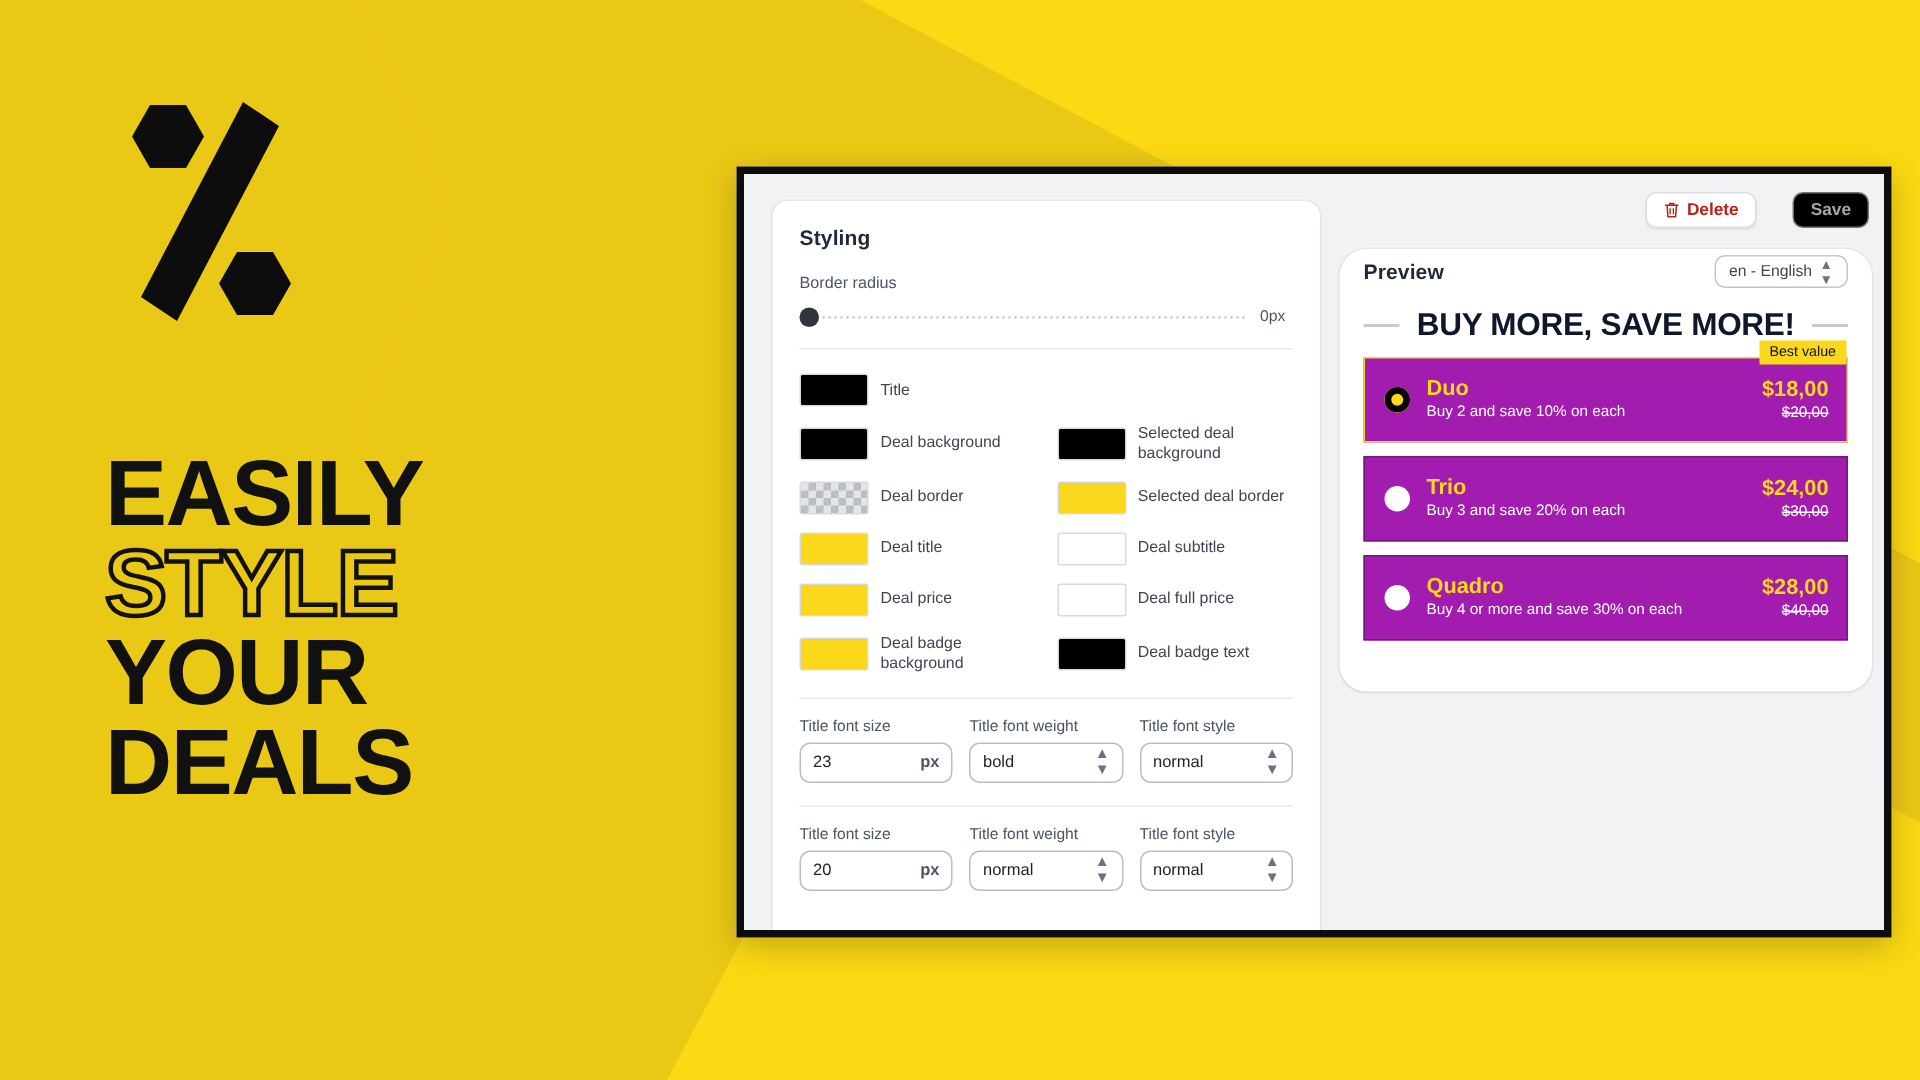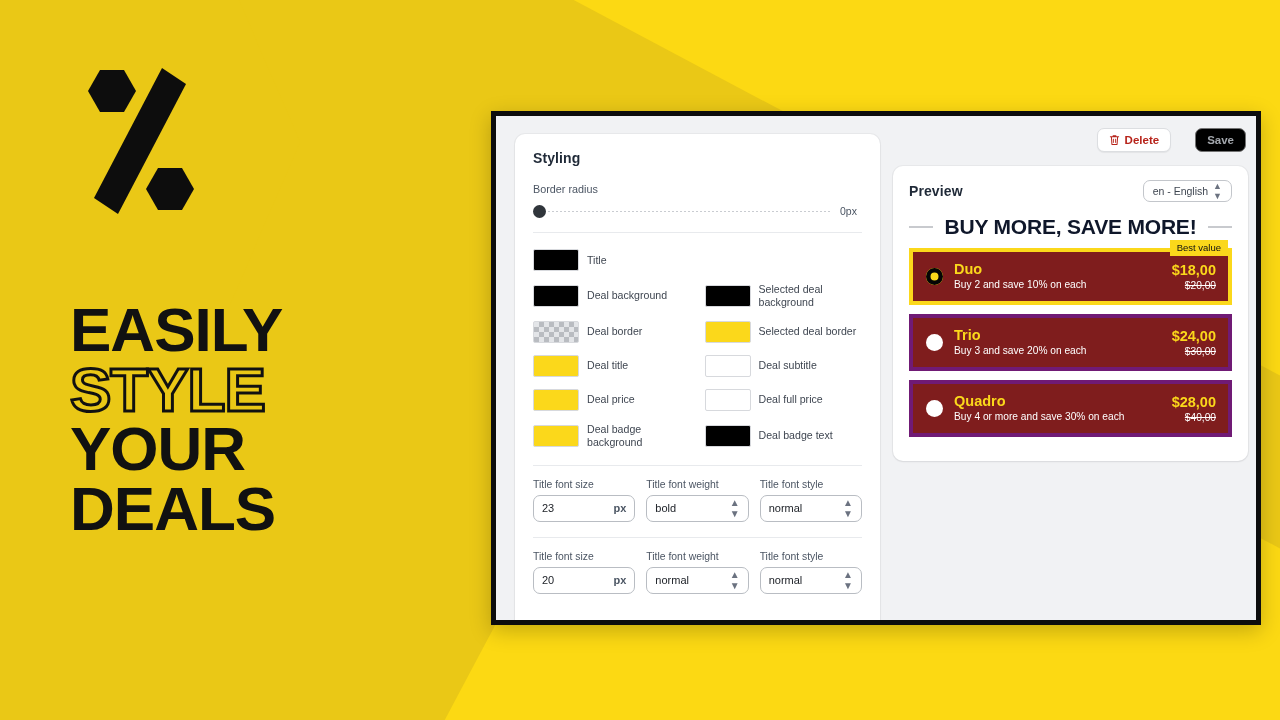--- a/index.html
+++ b/index.html
@@ -112,21 +112,22 @@
     box-shadow: 0 1px 2px rgba(22,29,37,0.08), 0 0 0 1px rgba(22,29,37,0.04);
   }
   .card-styling {
     left: 19px; top: 18px;
     width: 365px; height: 520px;
     padding: 16px 18px 0 18px;
   }
   .card-preview {
     left: 397px; top: 50px;
     width: 355px; height: 295px;
-    padding: 14px 16px;
+    padding: 4px 16px;
+    border-radius: 18px;
   }
 
   .card-title {
     font-size: 14px; font-weight: 700; color: #1f2937;
     letter-spacing: 0.1px;
   }
 
   
   .field-label {
     font-size: 10.8px; color: #4b5563; margin-top: 17px;
@@ -222,26 +223,26 @@
   .deal-heading .rule { flex: 1; height: 2px; background: #c8cace; }
   .deal-heading .txt {
     font-size: 21px; font-weight: 700; color: #0f172a;
     letter-spacing: -0.2px; white-space: nowrap;
   }
 
   .deals { margin-top: 9px; position: relative; }
 
   .deal {
     position: relative;
-    background: #7f1d1d;
+    background: #a21caf;
     height: 57px;
     display: flex; align-items: center;
     padding: 0 12px 0 13px;
     margin-bottom: 9px;
-    border: 4px solid #701a75;
+    border: 1px solid #701a75;
   }
   .deal.selected { border-color: #FBD81B; }
 
   .radio {
     width: 17px; height: 17px; border-radius: 50%;
     background: #ffffff; flex: 0 0 17px;
     margin-right: 11px;
   }
   .deal.selected .radio {
     background: #FBD81B;

